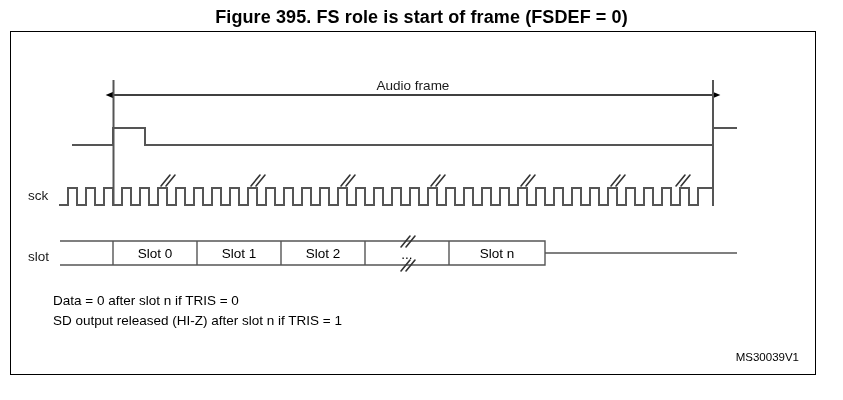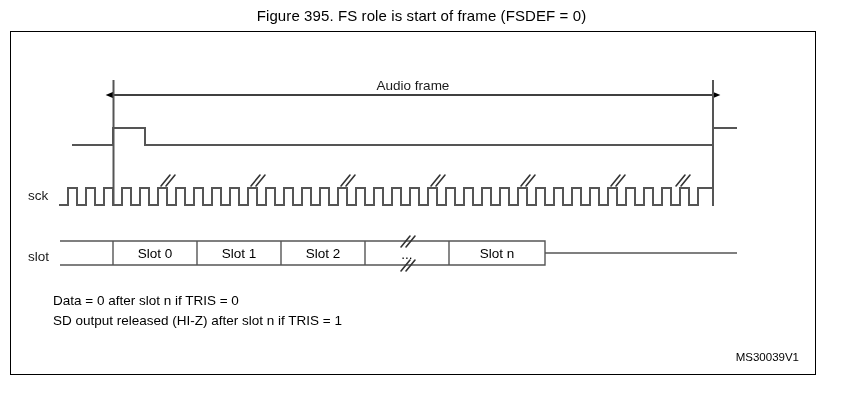--- a/index.html
+++ b/index.html
@@ -14,22 +14,22 @@
     color: #000000;
     position: relative;
     overflow: hidden;
   }
   #figure-title {
     position: absolute;
     left: 0;
     top: 7px;
     width: 843px;
     text-align: center;
-    font-size: 15px;
-    font-weight: normal;
+    font-size: 18px;
+    font-weight: bold;
     letter-spacing: 0.1px;
     white-space: nowrap;
   }
   #figure-frame {
     position: absolute;
     left: 10px;
     top: 31px;
     width: 806px;
     height: 344px;
     border: 1.5px solid #000000;

